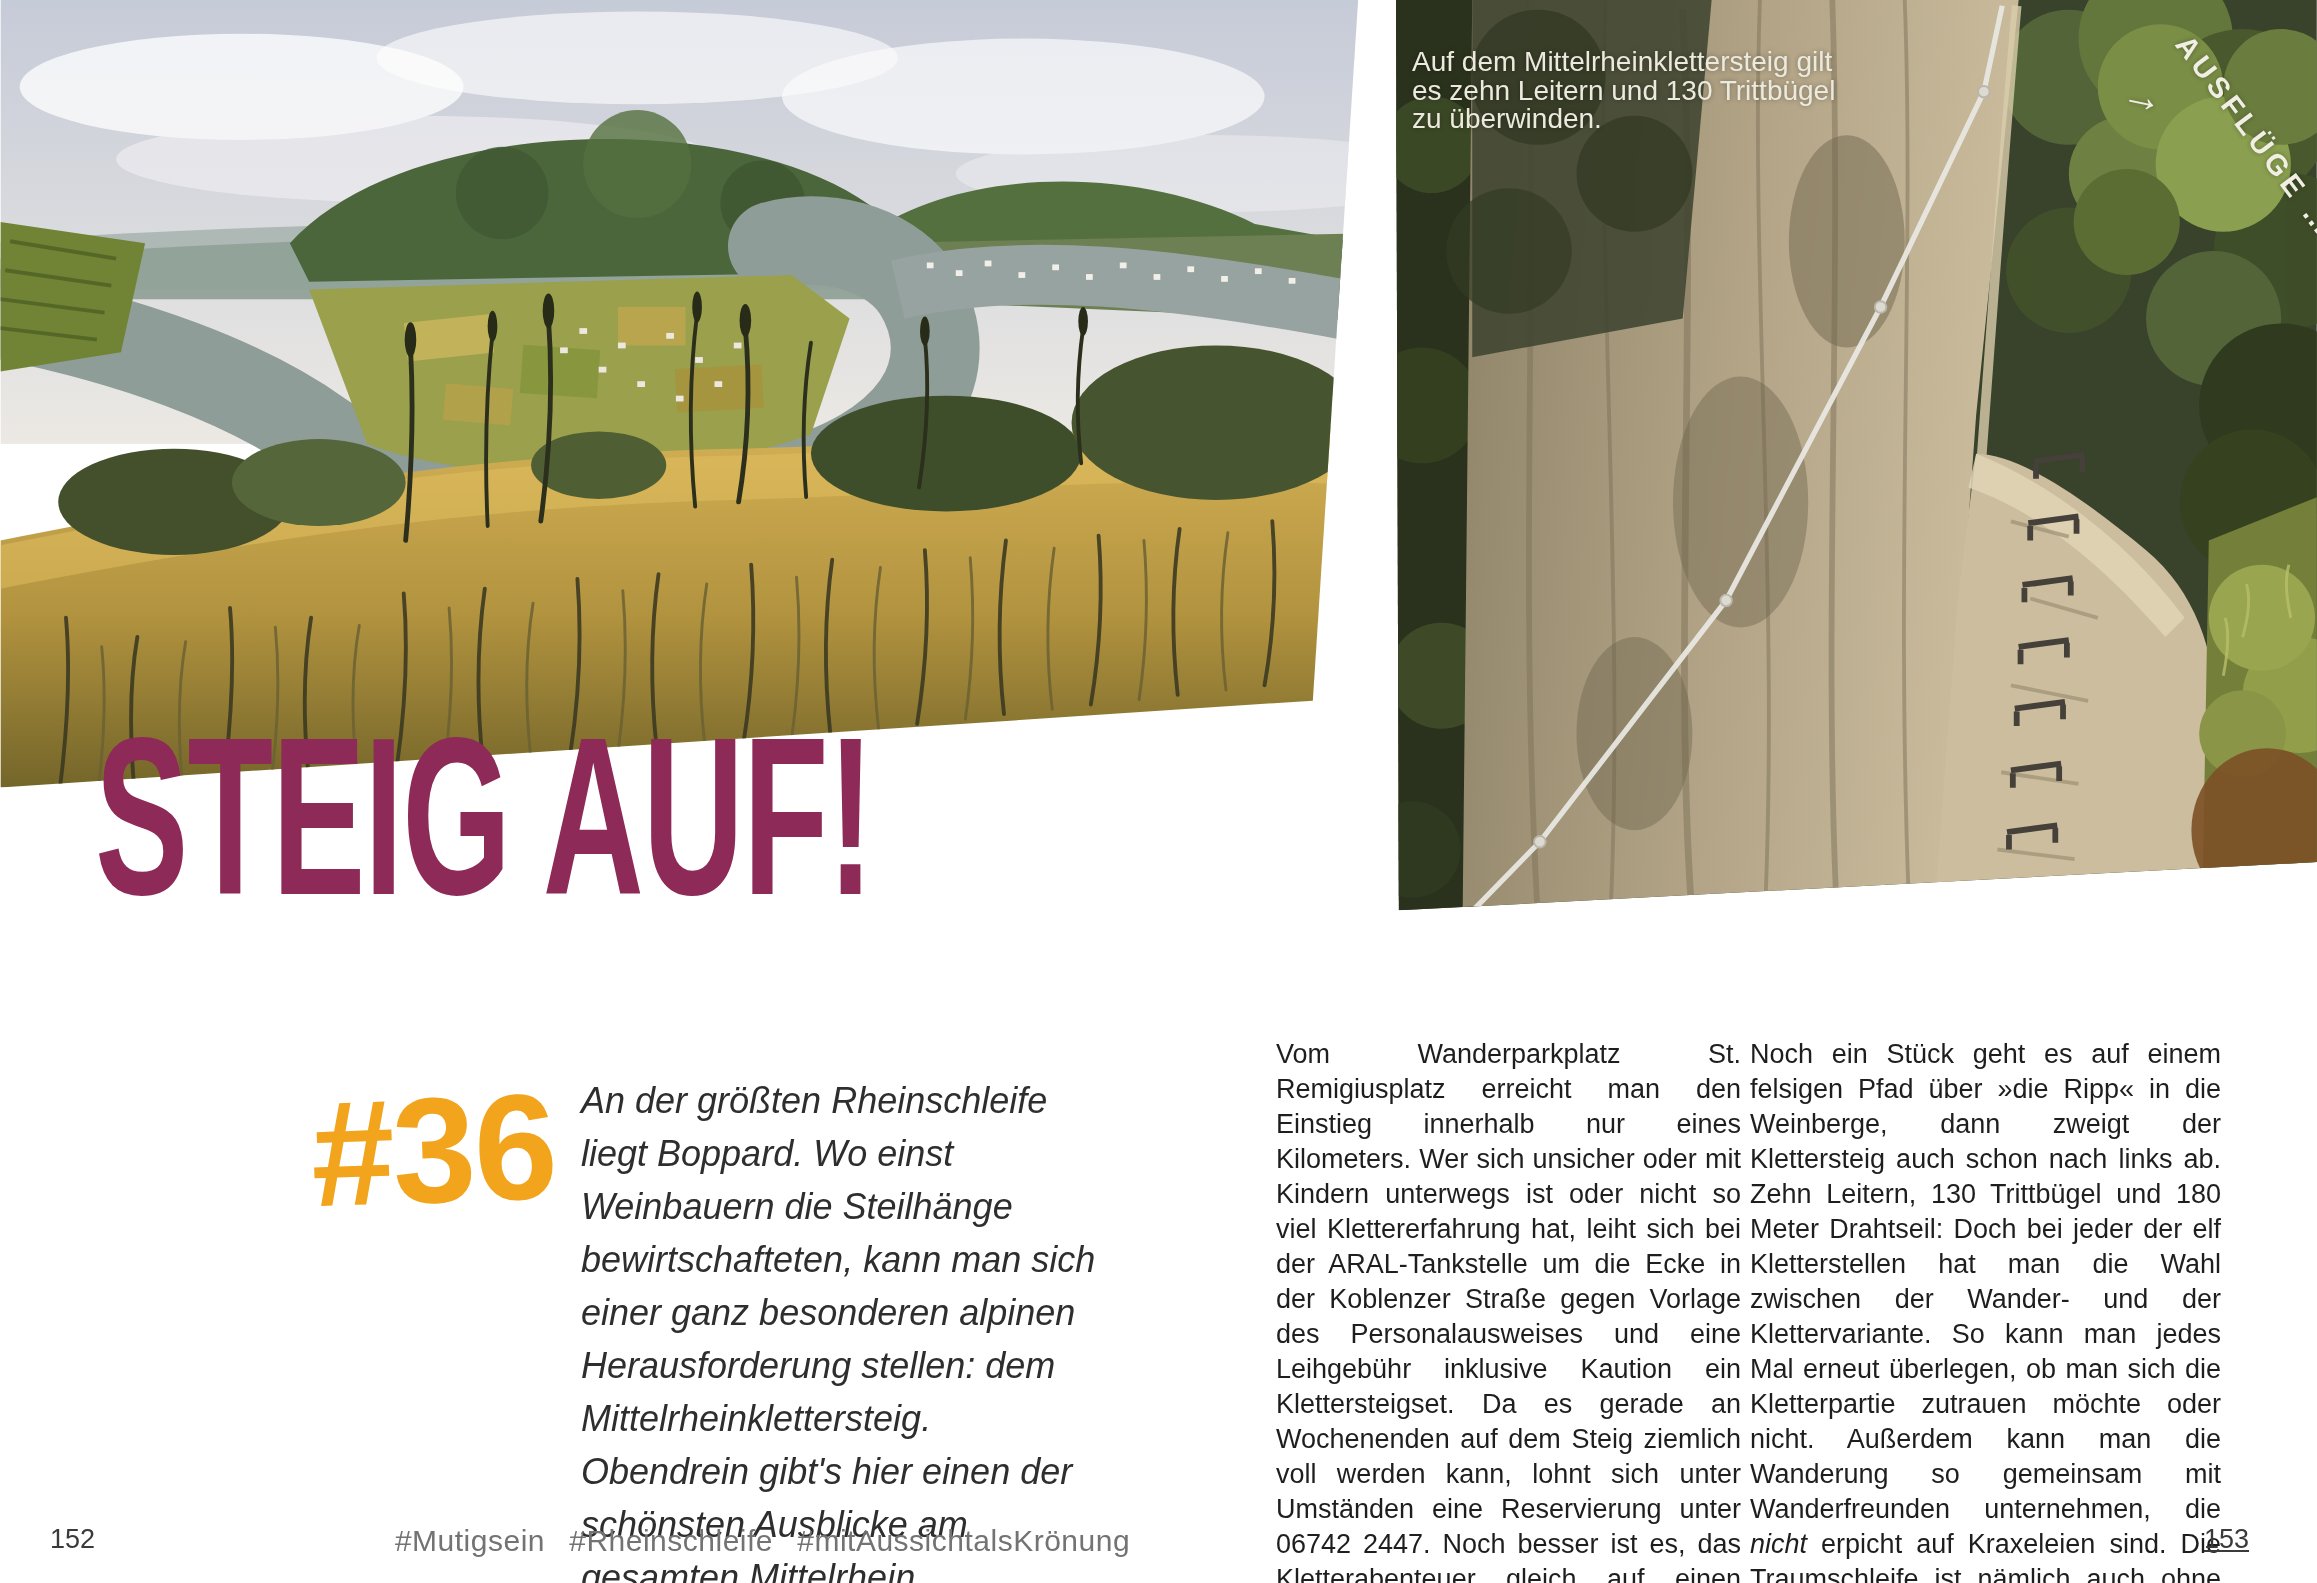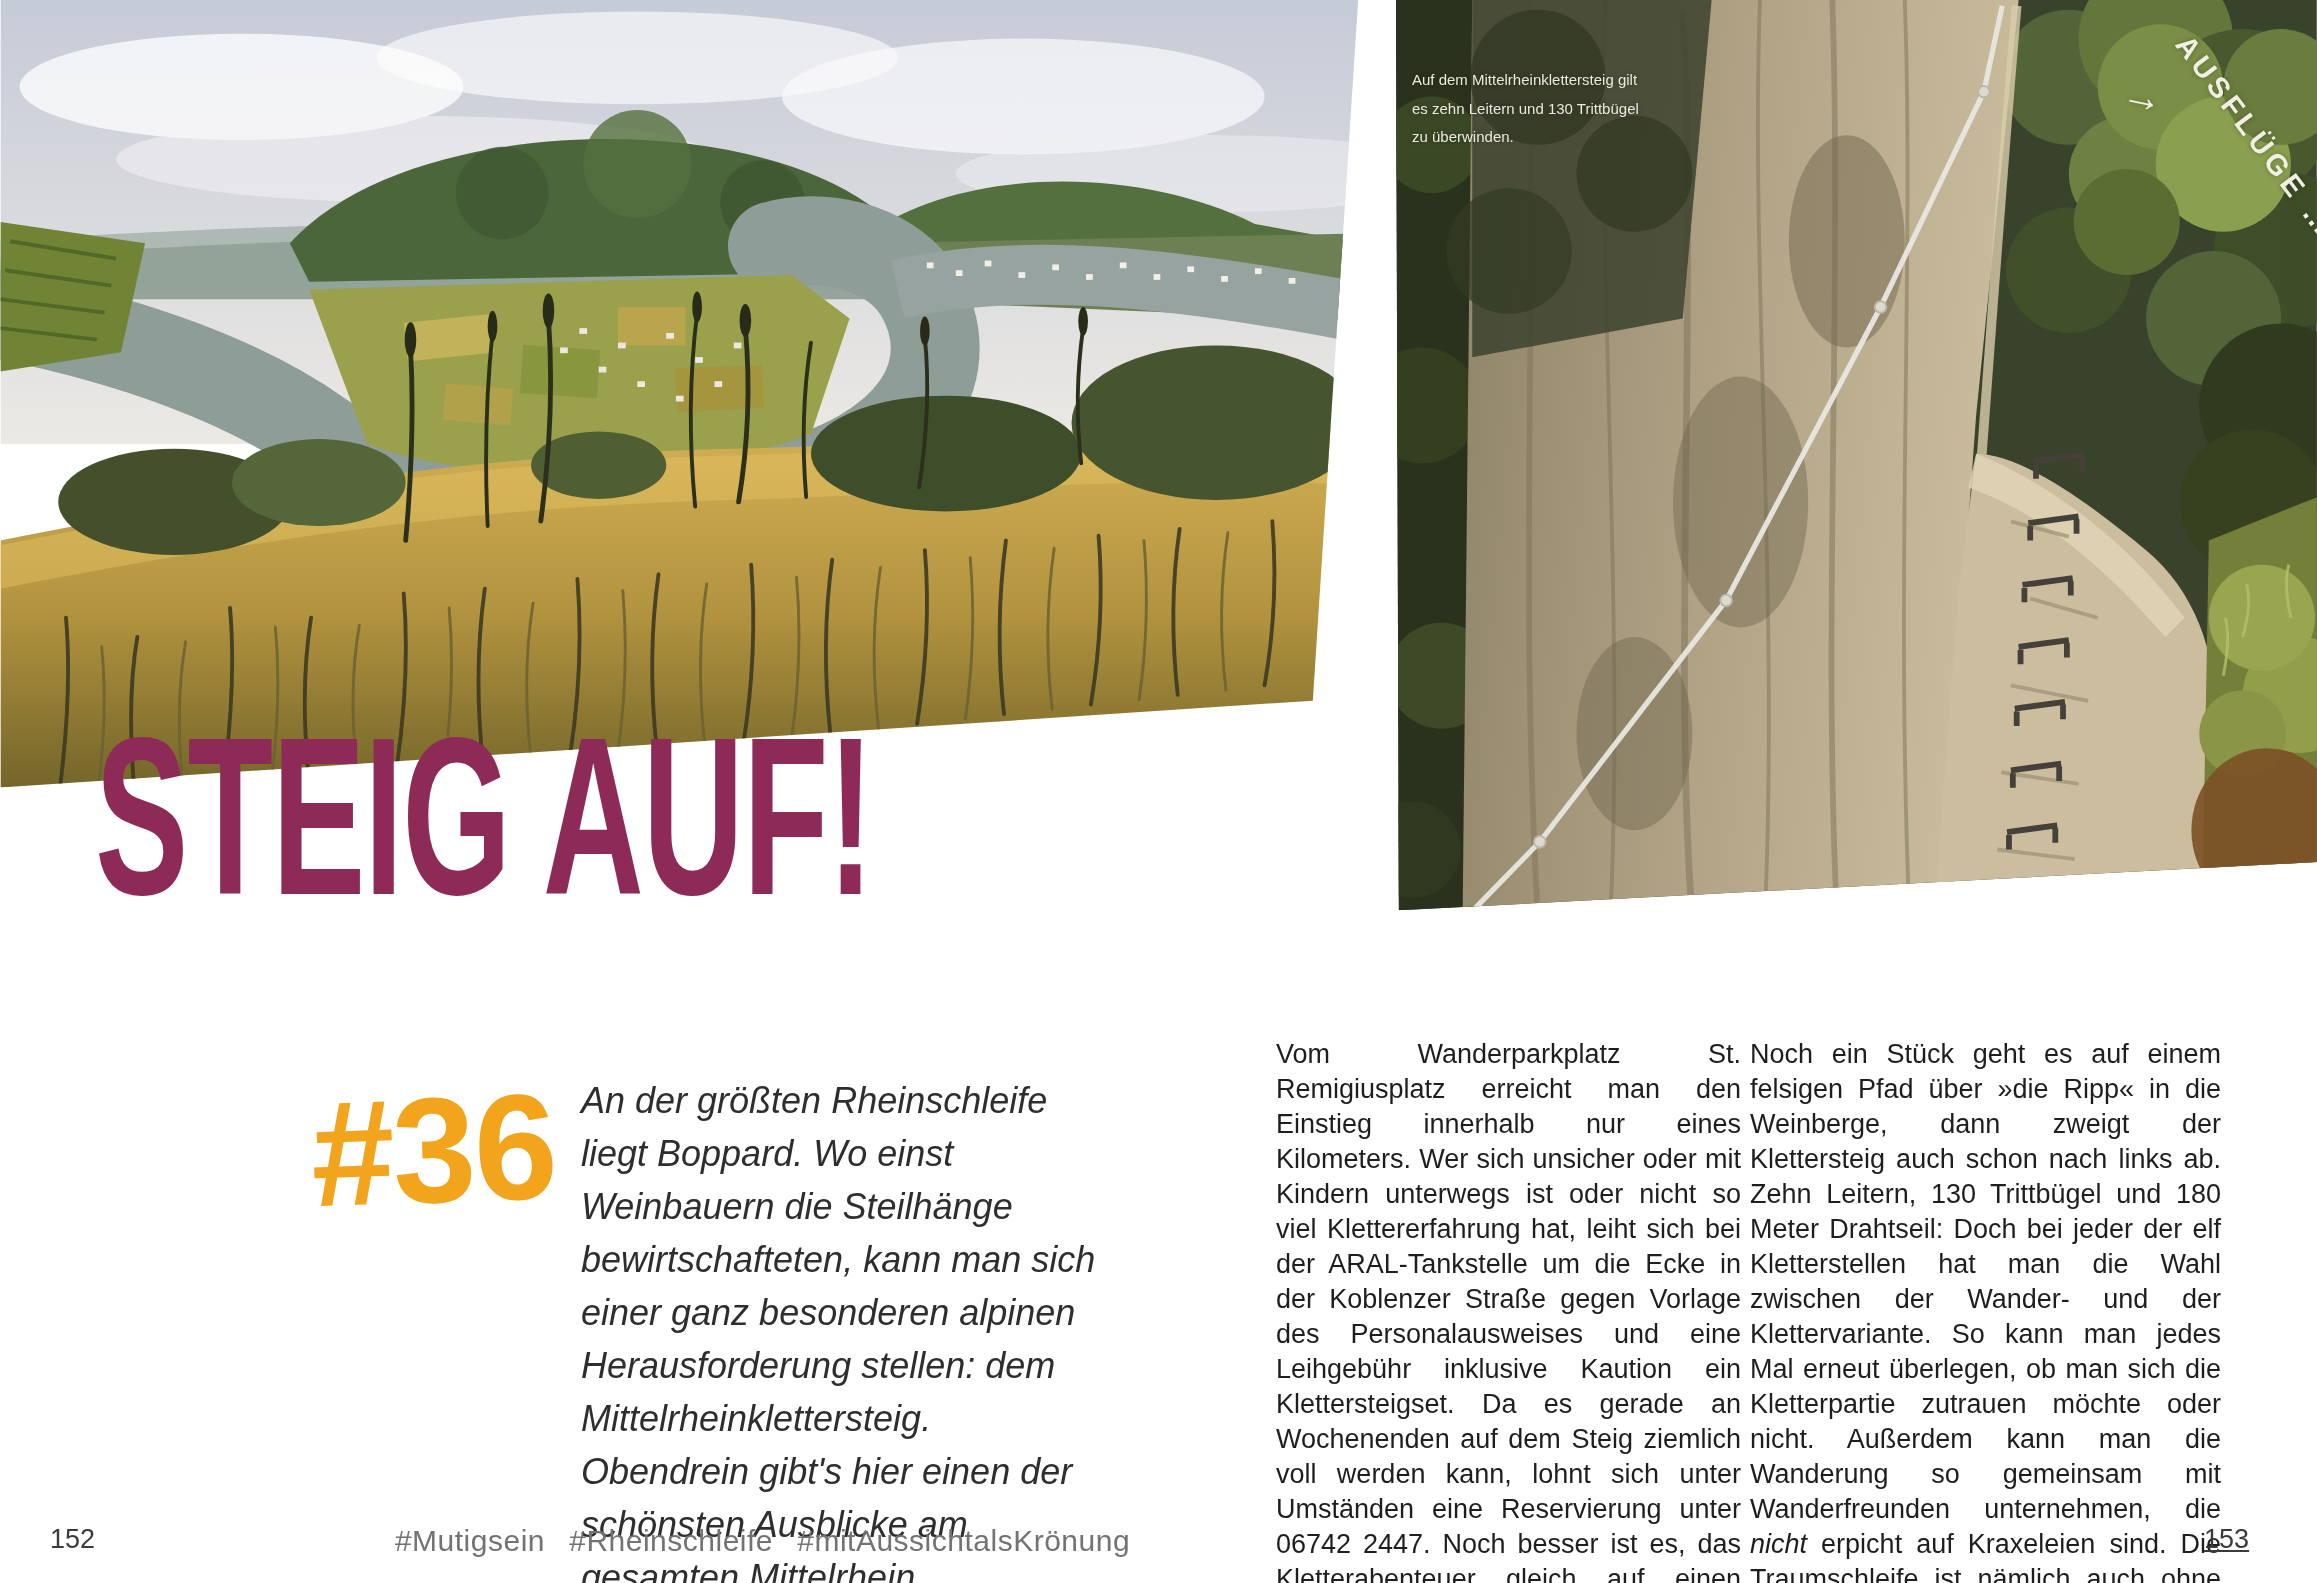--- a/index.html
+++ b/index.html
@@ -27,22 +27,22 @@
     position:absolute;left:311px;top:1075px;
     font-size:150px;font-weight:900;line-height:1;letter-spacing:-1.9px;
     color:#f2a41d;transform:rotate(-2deg);transform-origin:50% 50%;
   }
   .intro{
     position:absolute;left:581px;top:1074px;width:521px;
     font-size:36px;font-style:italic;line-height:53px;color:#2e2e2e;
   }
 
   .photo-caption{
-    position:absolute;left:1412px;top:66px;z-index:4;
-    font-size:15px;line-height:28.5px;color:#ece9dd;white-space:pre-line;
+    position:absolute;left:1412px;top:48px;z-index:4;
+    font-size:28px;line-height:28.5px;color:#ece9dd;white-space:pre-line;
     text-shadow:0 0 5.8px rgba(0,0,0,.35);
   }
   .corner{position:absolute;left:2122px;top:29px;z-index:4;width:193px;height:193px;}
   .corner-arrow{
     position:absolute;left:0;top:44px;font-size:41px;color:#f1efe4;
     transform:rotate(12deg);text-shadow:0 0 4.8px rgba(0,0,0,.3);
   }
   .corner-label{
     position:absolute;left:73px;top:0;font-size:29px;font-weight:bold;
     letter-spacing:4.8px;color:#f1efe4;white-space:nowrap;

